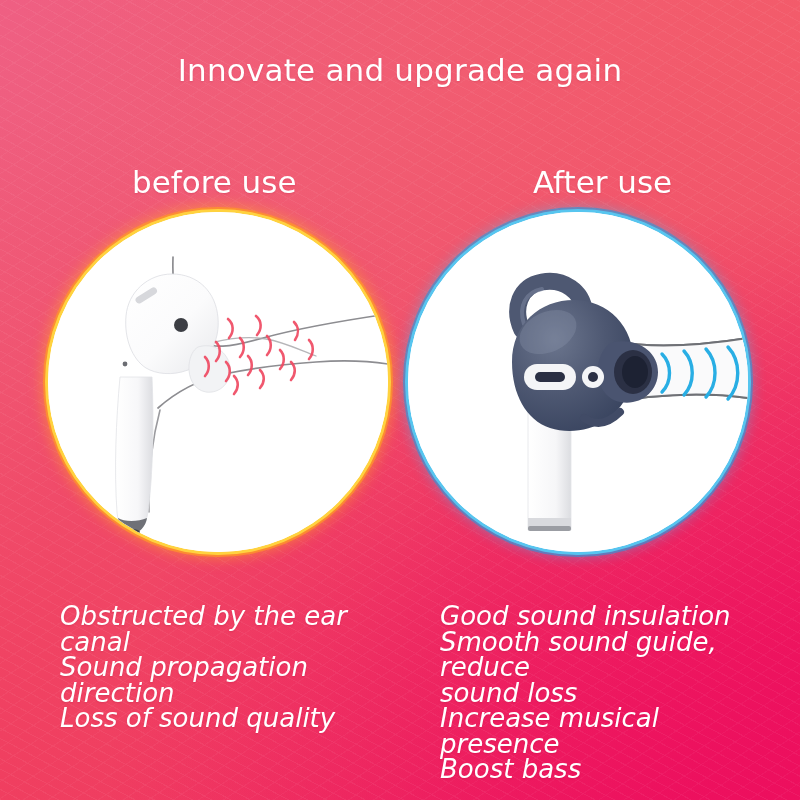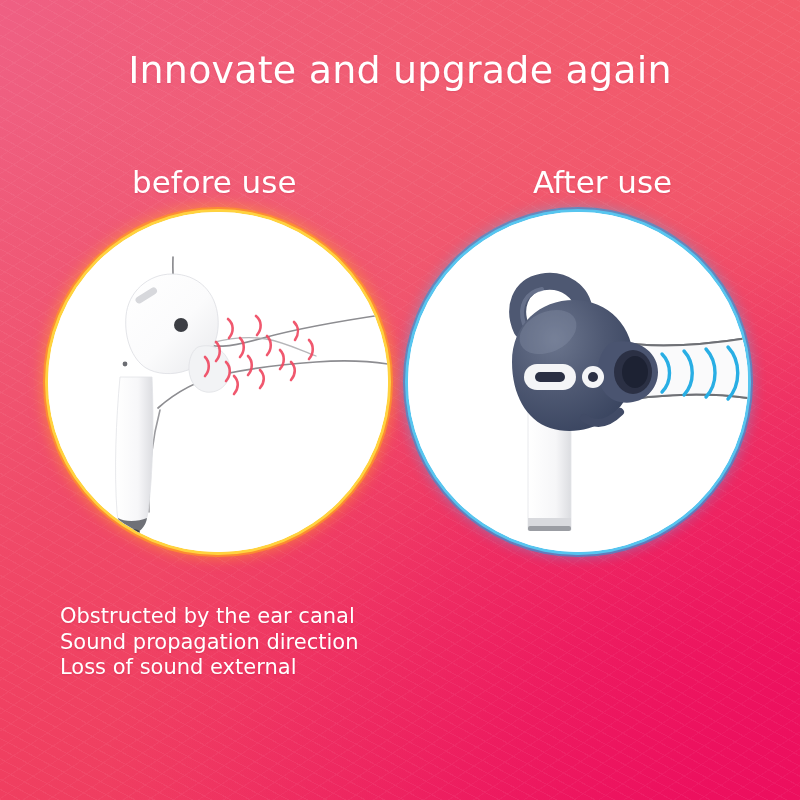--- a/index.html
+++ b/index.html
@@ -31,21 +31,21 @@
     mix-blend-mode: screen;
   }
 
   .headline {
     position: absolute;
     left: 0;
     right: 0;
     top: 52px;
     text-align: center;
     color: #ffffff;
-    font-size: 38px;
+    font-size: 31px;
     line-height: 36px;
     letter-spacing: 0.2px;
     text-shadow: 0 1px 2px rgba(150,10,50,0.18);
   }
   .headline .l2 { display: block; }
 
   .panel-label {
     position: absolute;
     color: #ffffff;
     font-size: 31px;
@@ -89,23 +89,24 @@
     inset: 0;
     border-radius: 50%;
     overflow: hidden;
     display: block;
   }
 
   
   .bullets {
     position: absolute;
     color: #ffffff;
-    font-size: 21px;
+    font-size: 26px;
     line-height: 25.5px;
     text-shadow: 0 1px 2px rgba(150,10,50,0.20);
+    font-style: italic;
   }
   #bullets-before { left: 60px; top: 604px; width: 360px; }
   #bullets-after  { left: 440px; top: 604px; width: 340px; }
   .bullets div { white-space: pre-wrap; }
 </style>
 </head>
 <body>
 
 <div id="page">
   <div id="texture"></div>
@@ -245,16 +246,23 @@
         <path d="M298 137 C310 150, 310 172, 298 185"></path>
         <path d="M320 135 C333 149, 333 173, 320 187"></path>
         <path d="M342 134 C356 149, 356 173, 342 188"></path>
       </g>
     </svg>
   </div>
 
   <div class="bullets" id="bullets-before">
     <div>Obstructed by the ear canal</div>
     <div>Sound propagation direction</div>
-    <div>Loss of sound external</div>
-  </div>
-
+    <div>Loss of sound quality</div>
+  </div>
+
+  <div class="bullets" id="bullets-after">
+    <div>Good sound insulation</div>
+    <div>Smooth sound guide, reduce</div>
+    <div>sound loss</div>
+    <div>Increase musical presence</div>
+    <div>Boost bass</div>
+  </div>
 </div>
 
 </body></html>

